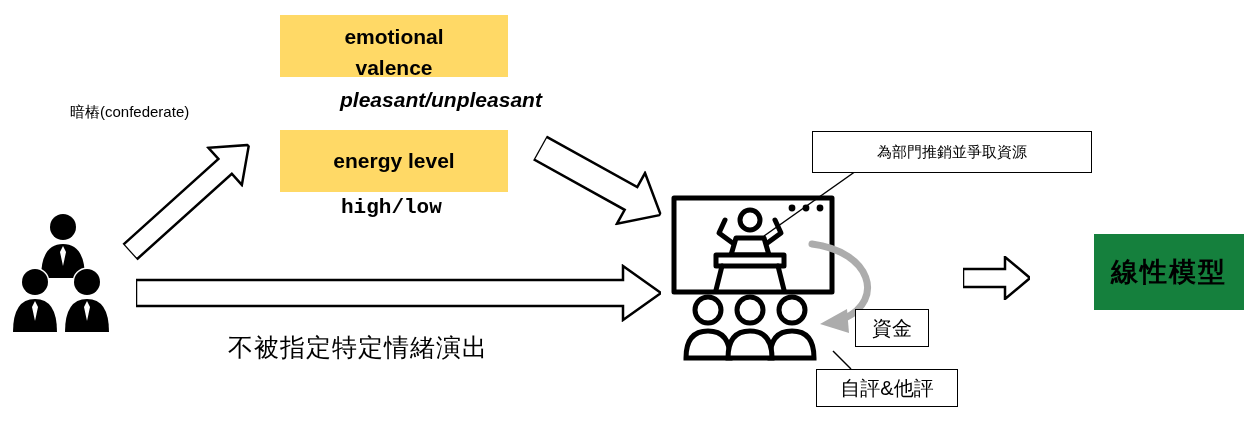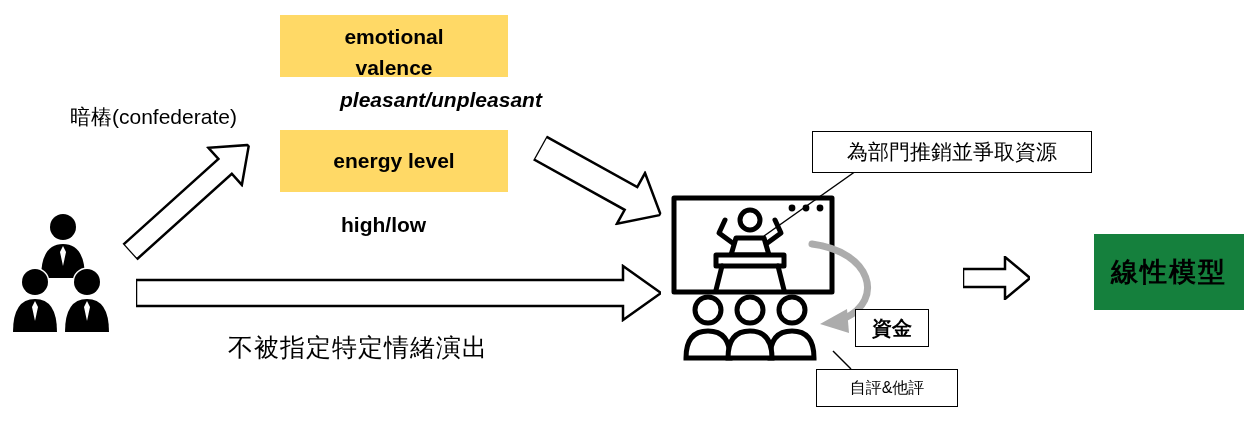--- a/index.html
+++ b/index.html
@@ -3,21 +3,21 @@
 <meta charset="utf-8">
 <style>
   html,body{margin:0;padding:0;background:#ffffff;}
   body{font-family:"Liberation Sans","DejaVu Sans",sans-serif;color:#000;}
   .canvas{position:relative;width:1245px;height:440px;background:#fff;overflow:hidden;}
   .abs{position:absolute;}
   .hl-box{background:#FFD966;display:flex;align-items:center;justify-content:center;text-align:center;}
   .hl-title{font-weight:700;font-size:21px;line-height:1.45;}
   .wrap-2{max-width:132px;display:inline-block;margin-top:13px;}
   .sub-label{font-weight:700;font-size:21px;white-space:nowrap;}
-  .cjk-label{font-size:21px;white-space:nowrap;}
+  .cjk-label{font-size:15px;white-space:nowrap;}
   .big-cjk-label{font-size:25px;white-space:nowrap;letter-spacing:1px;}
   .outline-box{background:#fff;border:1.5px solid #000;display:flex;align-items:center;justify-content:center;white-space:nowrap;}
   .thin-border{border-width:1px;}
   .block-arrow{fill:#ffffff;stroke:#000000;stroke-width:2.5;stroke-linejoin:miter;}
   .model-box{background:#15803d;display:flex;align-items:center;justify-content:center;font-size:27px;font-weight:700;letter-spacing:2px;}
   svg{display:block;}
 </style>
 </head>
 <body>
 
@@ -93,25 +93,25 @@
   <div class="abs hl-box" style="left:280px;top:15px;width:228px;height:62px;">
     <span class="hl-title wrap-2">emotional valence</span>
   </div>
 
   <div class="abs sub-label" style="left:340px;top:88px;font-style:italic;">pleasant/unpleasant</div>
 
   <div class="abs hl-box" style="left:280px;top:130px;width:228px;height:62px;">
     <span class="hl-title">energy level</span>
   </div>
 
-  <div class="abs sub-label" style="left:341px;top:213px;">high/low</div>
+  <div class="abs sub-label" style="left:341px;top:196px;font-family:Liberation Mono, monospace;">high/low</div>
 
   <div class="abs big-cjk-label" style="left:228px;top:331px;">不被指定特定情緒演出</div>
 
   <div class="abs outline-box cjk-label" style="left:812px;top:131px;width:278px;height:40px;">為部門推銷並爭取資源</div>
 
-  <div class="abs outline-box thin-border" style="left:855px;top:309px;width:72px;height:36px;font-size:20px;font-weight:bold;">資金</div>
+  <div class="abs outline-box thin-border" style="left:855px;top:309px;width:72px;height:36px;font-size:20px;">資金</div>
 
-  <div class="abs outline-box thin-border" style="left:816px;top:369px;width:140px;height:36px;font-size:16px;">自評&amp;他評</div>
+  <div class="abs outline-box thin-border" style="left:816px;top:369px;width:140px;height:36px;font-size:20px;">自評&amp;他評</div>
 
   <div class="abs model-box" style="left:1094px;top:234px;width:150px;height:76px;">線性模型</div>
 
 </div>
 
 </body></html>

